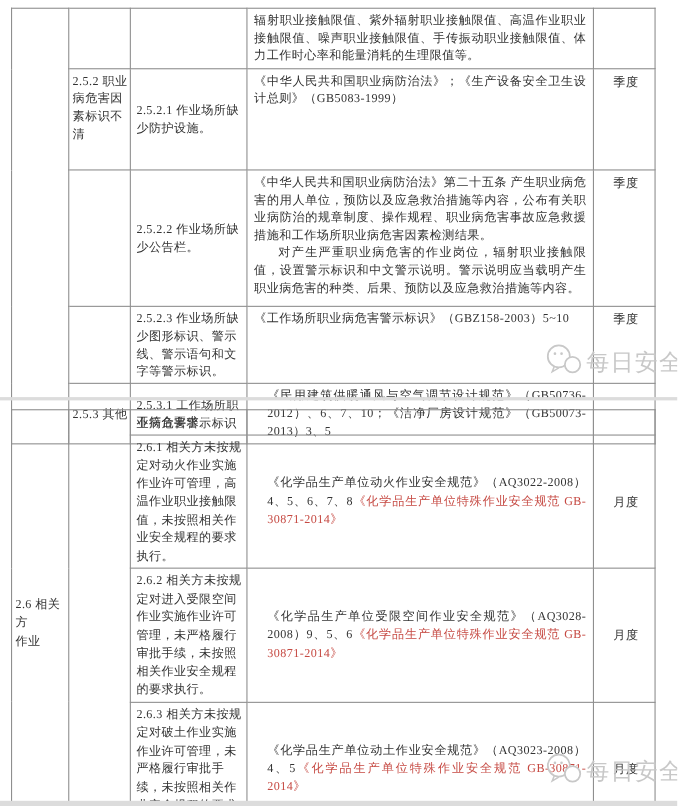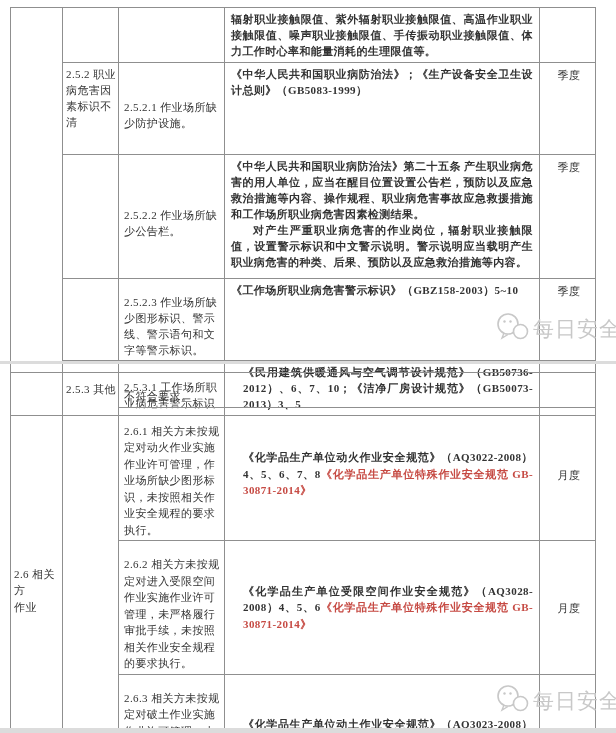--- a/index.html
+++ b/index.html
@@ -12,25 +12,25 @@
   }
   #t1{top:7px;}
   #t2{top:372px;}
   td{
     border:1px solid #8f8f8f;
     font-size:11px;line-height:16px;letter-spacing:0.4px;
     padding:2px 5px;vertical-align:top;color:#333333;
     overflow-wrap:break-word;
   }
   #t2 td{line-height:16.5px;}
-  td.just{text-align:justify;padding:3px 6px;font-weight:bold;}
+  td.just{text-align:justify;padding:3px 6px;}
   td.vm{vertical-align:middle;padding-left:18px;}
   td.pre{white-space:pre-line;}
   td.bcell{padding:3px 1px 2px 3px;}
-  td.ccell{padding:15px 4px 2px 5px;}
+  td.ccell{padding:3px 4px 2px 5px;}
   td.freq{padding:4px 4px 2px 7px;text-align:center;}
   .para2{text-indent:22px;margin-top:0;}
   .red{color:#c64a43;}
   .divider{position:absolute;left:0;top:361px;width:616px;height:3px;background:#dcdcdc;}
   .bottomstrip{position:absolute;left:0;top:728px;width:616px;height:5px;background:#dcdcdc;}
   .watermark{
     position:absolute;left:494px;width:122px;height:34px;overflow:hidden;
     white-space:nowrap;color:#c8c8c8;pointer-events:none;
   }
   #wm1{top:311px;}
@@ -69,21 +69,21 @@
 素标识不
 清</td>
         <td class="ccell vm">2.5.2.1 作业场所缺少防护设施。</td>
         <td class="just">《中华人民共和国职业病防治法》；《生产设备安全卫生设计总则》（GB5083-1999）</td>
         <td class="freq">季度</td>
       </tr>
       <tr style="height:124px">
         <td class="bcell"></td>
         <td class="ccell vm">2.5.2.2 作业场所缺少公告栏。</td>
         <td class="just">
-          <div>《中华人民共和国职业病防治法》第二十五条 产生职业病危害的用人单位，应当在醒目位置设置公告栏，预防以及应急救治措施等内容、操作规程、职业病危害事故应急救援措施和工作场所职业病危害因素检测结果。</div>
+          <div>《中华人民共和国职业病防治法》第二十五条 产生职业病危害的用人单位，预防以及应急救治措施等内容，公布有关职业病防治的规章制度、操作规程、职业病危害事故应急救援措施和工作场所职业病危害因素检测结果。</div>
           <div class="para2">对产生严重职业病危害的作业岗位，辐射职业接触限值，设置警示标识和中文警示说明。警示说明应当载明产生职业病危害的种类、后果、预防以及应急救治措施等内容。</div>
         </td>
         <td class="freq">季度</td>
       </tr>
       <tr style="height:62px">
         <td class="bcell"></td>
         <td class="ccell">2.5.2.3 作业场所缺少图形标识、警示线、警示语句和文字等警示标识。</td>
         <td class="just">《工作场所职业病危害警示标识》（GBZ158-2003）5~10</td>
         <td class="freq">季度</td>
       </tr>
@@ -109,27 +109,27 @@
     <tbody>
       <tr style="height:19px">
         <td rowspan="4" class="bcell vm pre">2.6 相关方
 作业</td>
         <td rowspan="4"></td>
         <td class="ccell">不符合要求。</td>
         <td></td>
         <td></td>
       </tr>
       <tr style="height:108px">
-        <td class="ccell vm">2.6.1 相关方未按规定对动火作业实施作业许可管理，作业场所缺少图形标识，未按照相关作业安全规程的要求执行。</td>
+        <td class="ccell vm">2.6.1 相关方未按规定对动火作业实施作业许可管理，高温作业职业接触限值，未按照相关作业安全规程的要求执行。</td>
         <td class="just vm"><span>《化学品生产单位动火作业安全规范》（AQ3022-2008）4、5、6、7、8</span><span class="red">《化学品生产单位特殊作业安全规范 GB-30871-2014》</span></td>
         <td class="freq vm">月度</td>
       </tr>
       <tr style="height:106px">
         <td class="ccell vm">2.6.2 相关方未按规定对进入受限空间作业实施作业许可管理，未严格履行审批手续，未按照相关作业安全规程的要求执行。</td>
-        <td class="just vm"><span>《化学品生产单位受限空间作业安全规范》（AQ3028-2008）4、5、6</span><span class="red">《化学品生产单位特殊作业安全规范 GB-30871-2014》</span></td>
+        <td class="just vm"><span>《化学品生产单位受限空间作业安全规范》（AQ3028-2008）9、5、6</span><span class="red">《化学品生产单位特殊作业安全规范 GB-30871-2014》</span></td>
         <td class="freq vm">月度</td>
       </tr>
       <tr style="height:105px">
         <td class="ccell vm">2.6.3 相关方未按规定对破土作业实施作业许可管理，未严格履行审批手续，未按照相关作业安全规程的要求执行。</td>
         <td class="just vm"><span>《化学品生产单位动土作业安全规范》（AQ3023-2008）4、5</span><span class="red">《化学品生产单位特殊作业安全规范 GB-30871-2014》</span></td>
         <td class="freq vm">月度</td>
       </tr>
     </tbody>
   </table>
 

